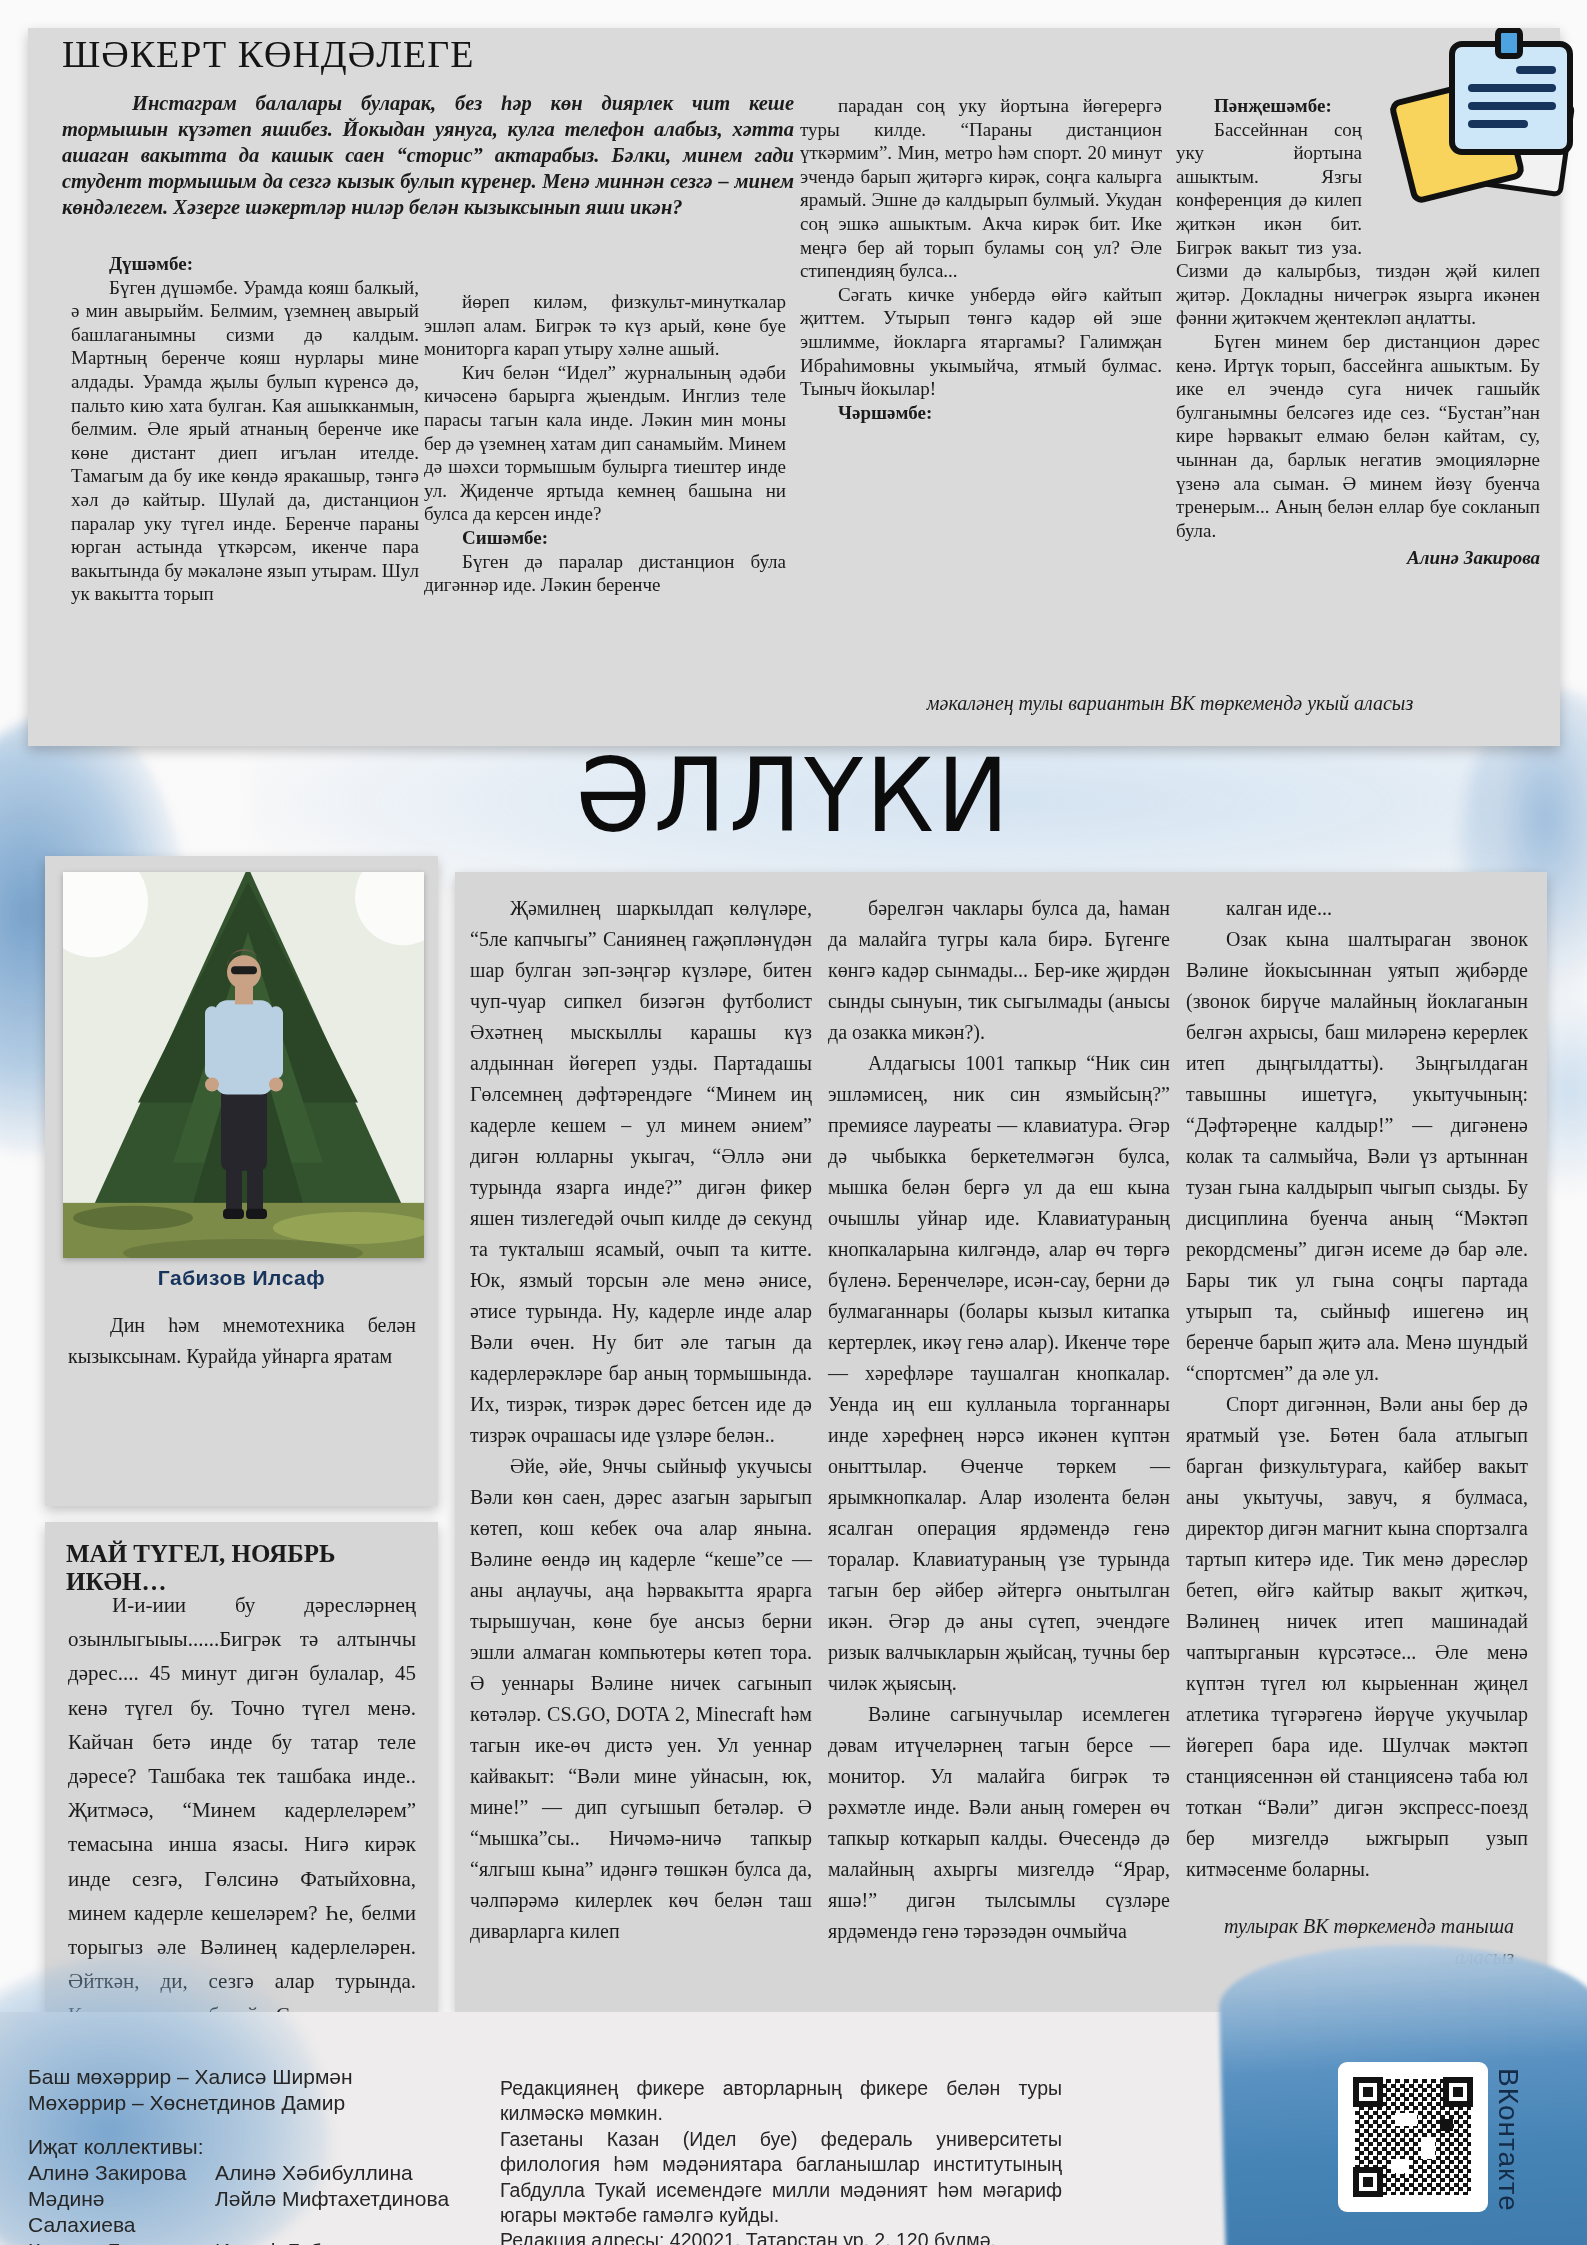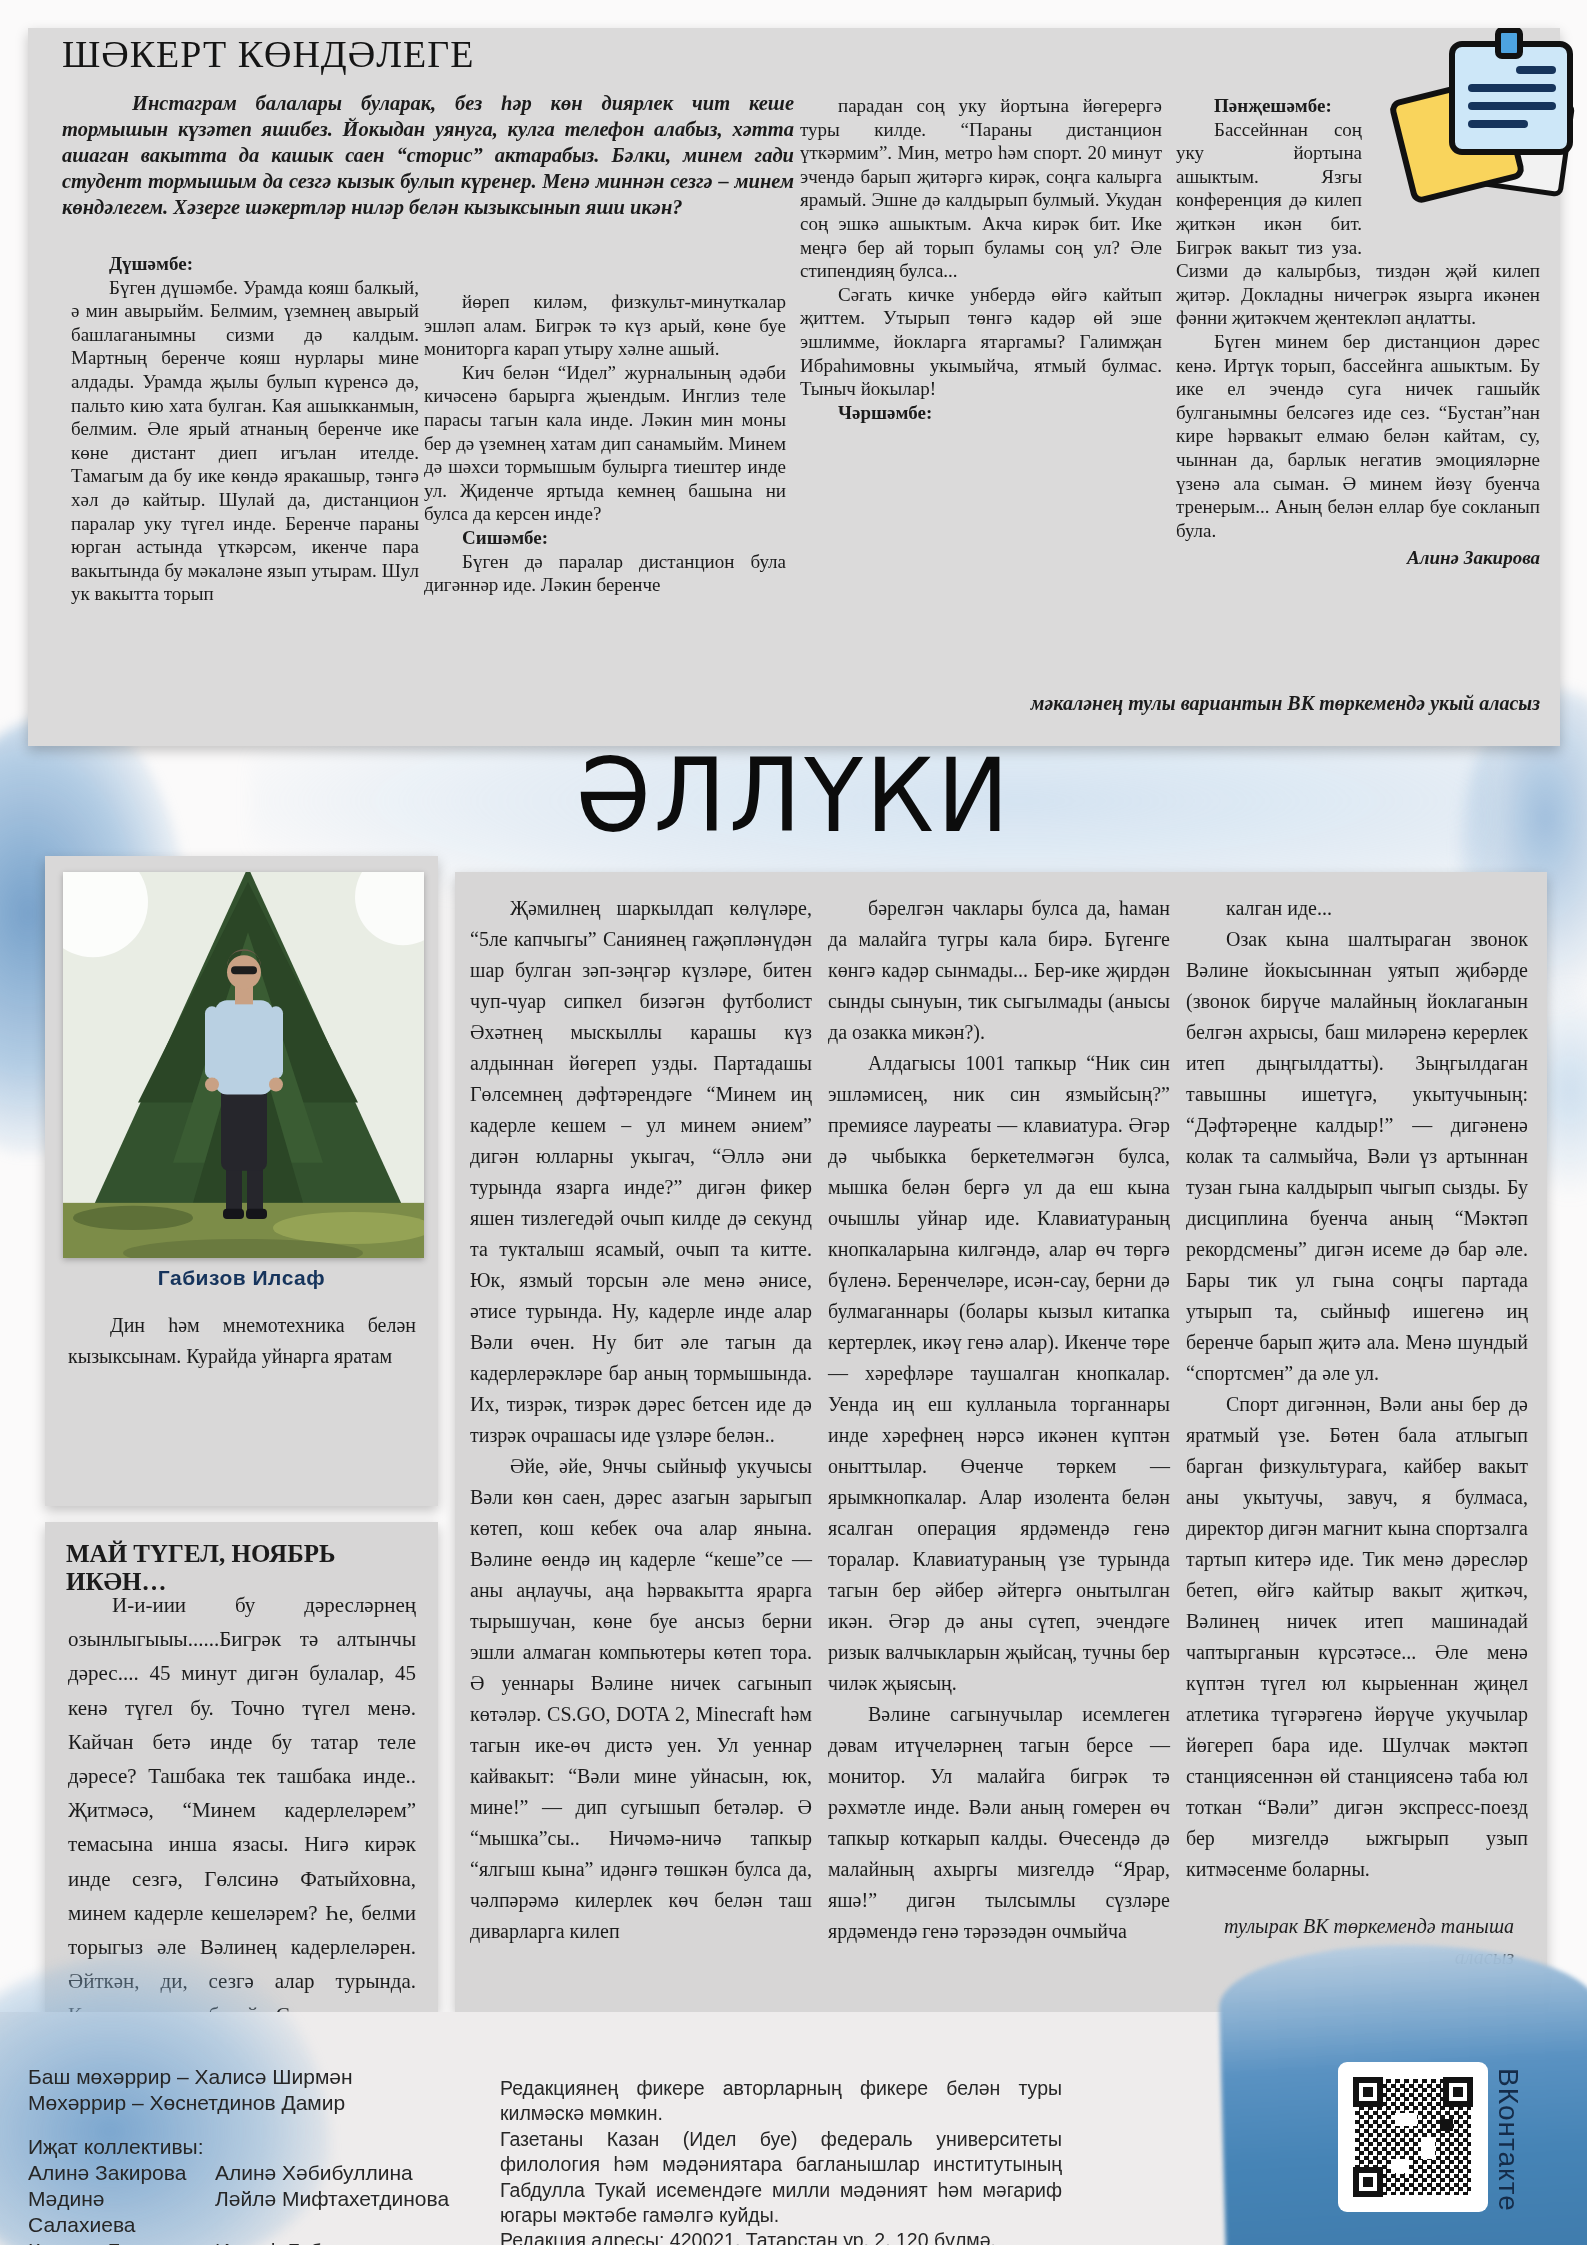--- a/index.html
+++ b/index.html
@@ -42,21 +42,21 @@
                  text-align:justify; text-indent:70px; }
   .dcol { position:absolute; font-size:19px; line-height:23.6px; text-align:justify; }
   .dcol p { text-indent:38px; }
   .dcol .dhead { font-weight:bold; text-indent:38px; }
   #diary-col1 { left:62px;  top:252px; width:348px;margin-left:9px; }
   #diary-col2 { left:424px; top:290px; width:362px; }
   #diary-col3 { left:800px; top:94px;  width:362px; }
   #diary-col4 { left:1176px;top:94px;  width:364px; }
   #icon-spacer { float:right; width:178px; height:142px; }
   .signature { font-weight:bold; font-style:italic; text-align:right; text-indent:0 !important; margin-top:4px; }
-  #diary-vk-note { left:800px; top:692px; width:740px; text-align:right; font-style:italic; font-size:20px;font-weight:bold; }
+  #diary-vk-note { left:800px; top:692px; width:740px; text-align:center; font-style:italic; font-size:20px; }
 
   
   #notes-icon { left:1386px; top:28px; width:200px; height:186px; }
 
   
   #logo { left:0; top:740px; width:1587px; text-align:center; font-family:"DejaVu Sans", sans-serif;
           font-size:96px; font-weight:400; letter-spacing:3px; color:#0c0c0c; transform:scaleY(1.06); }
 
   
   #profile-photo { left:63px; top:872px; width:361px; height:386px; box-shadow:0 2px 6px rgba(0,0,0,.25); }

